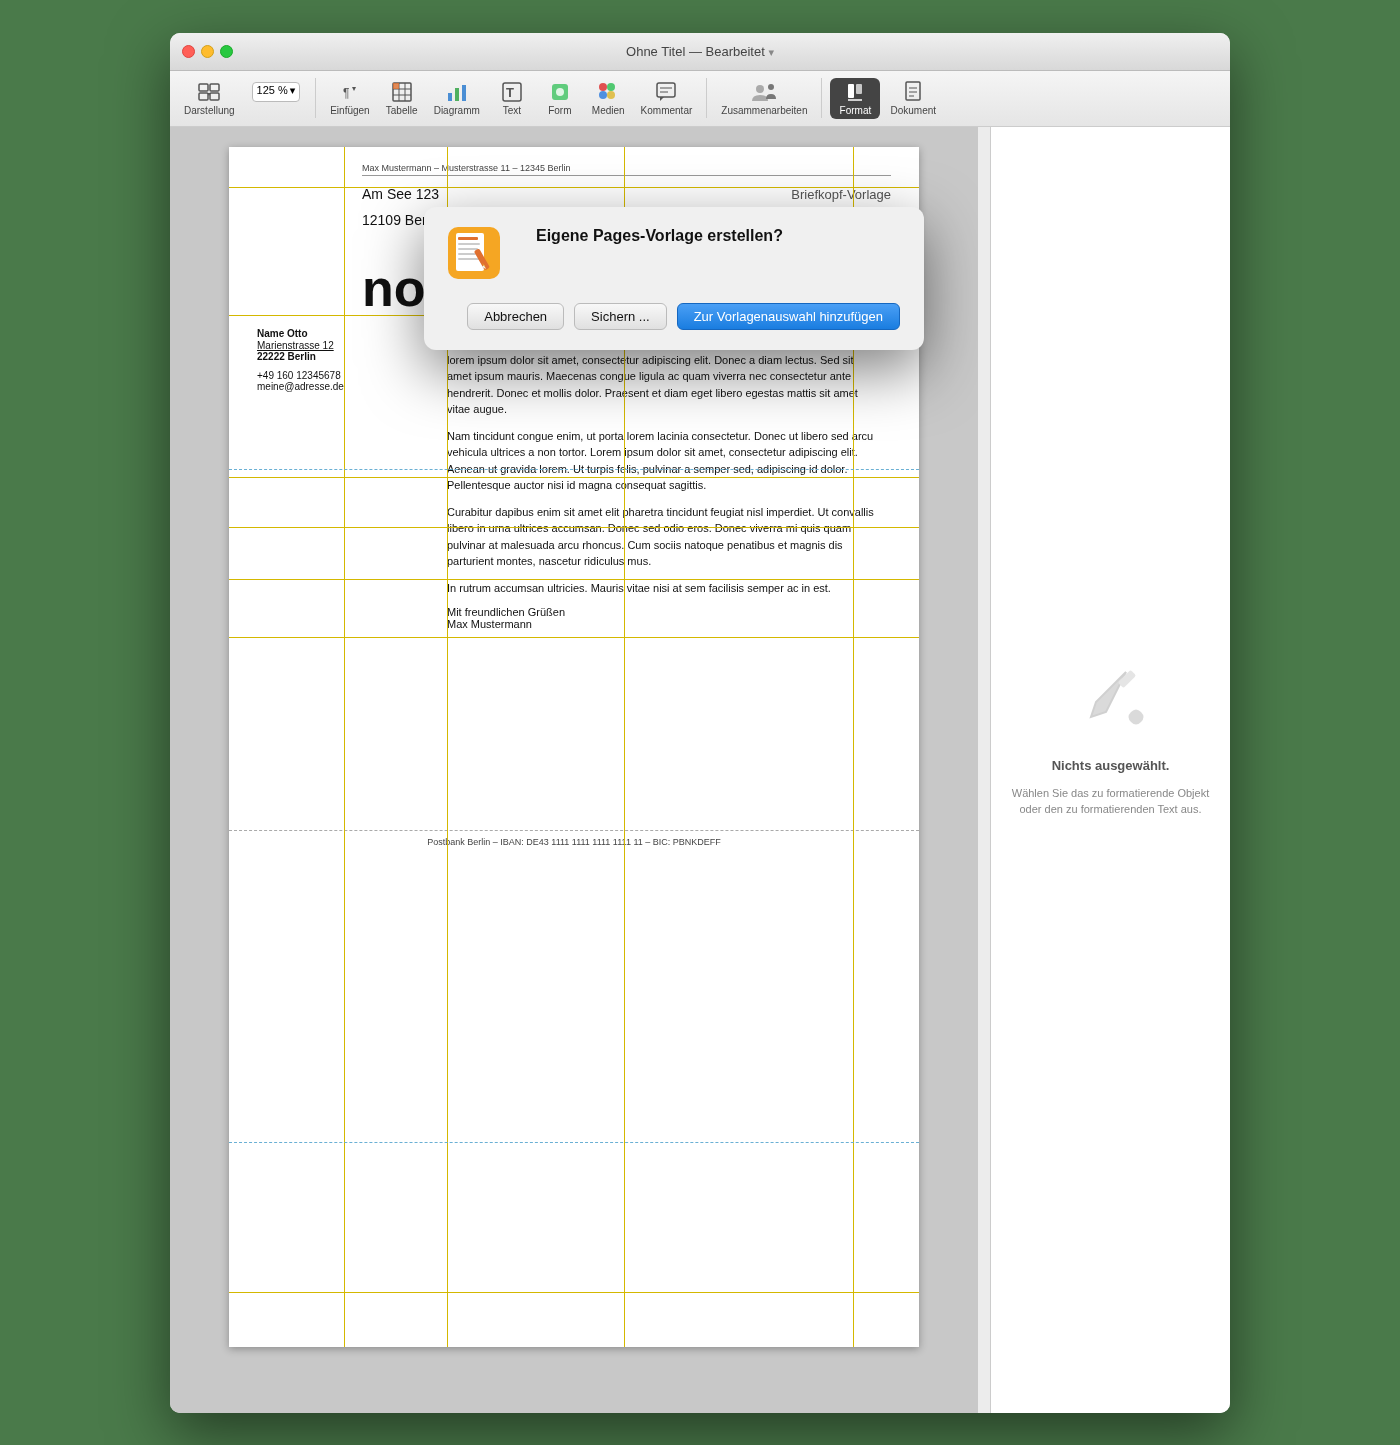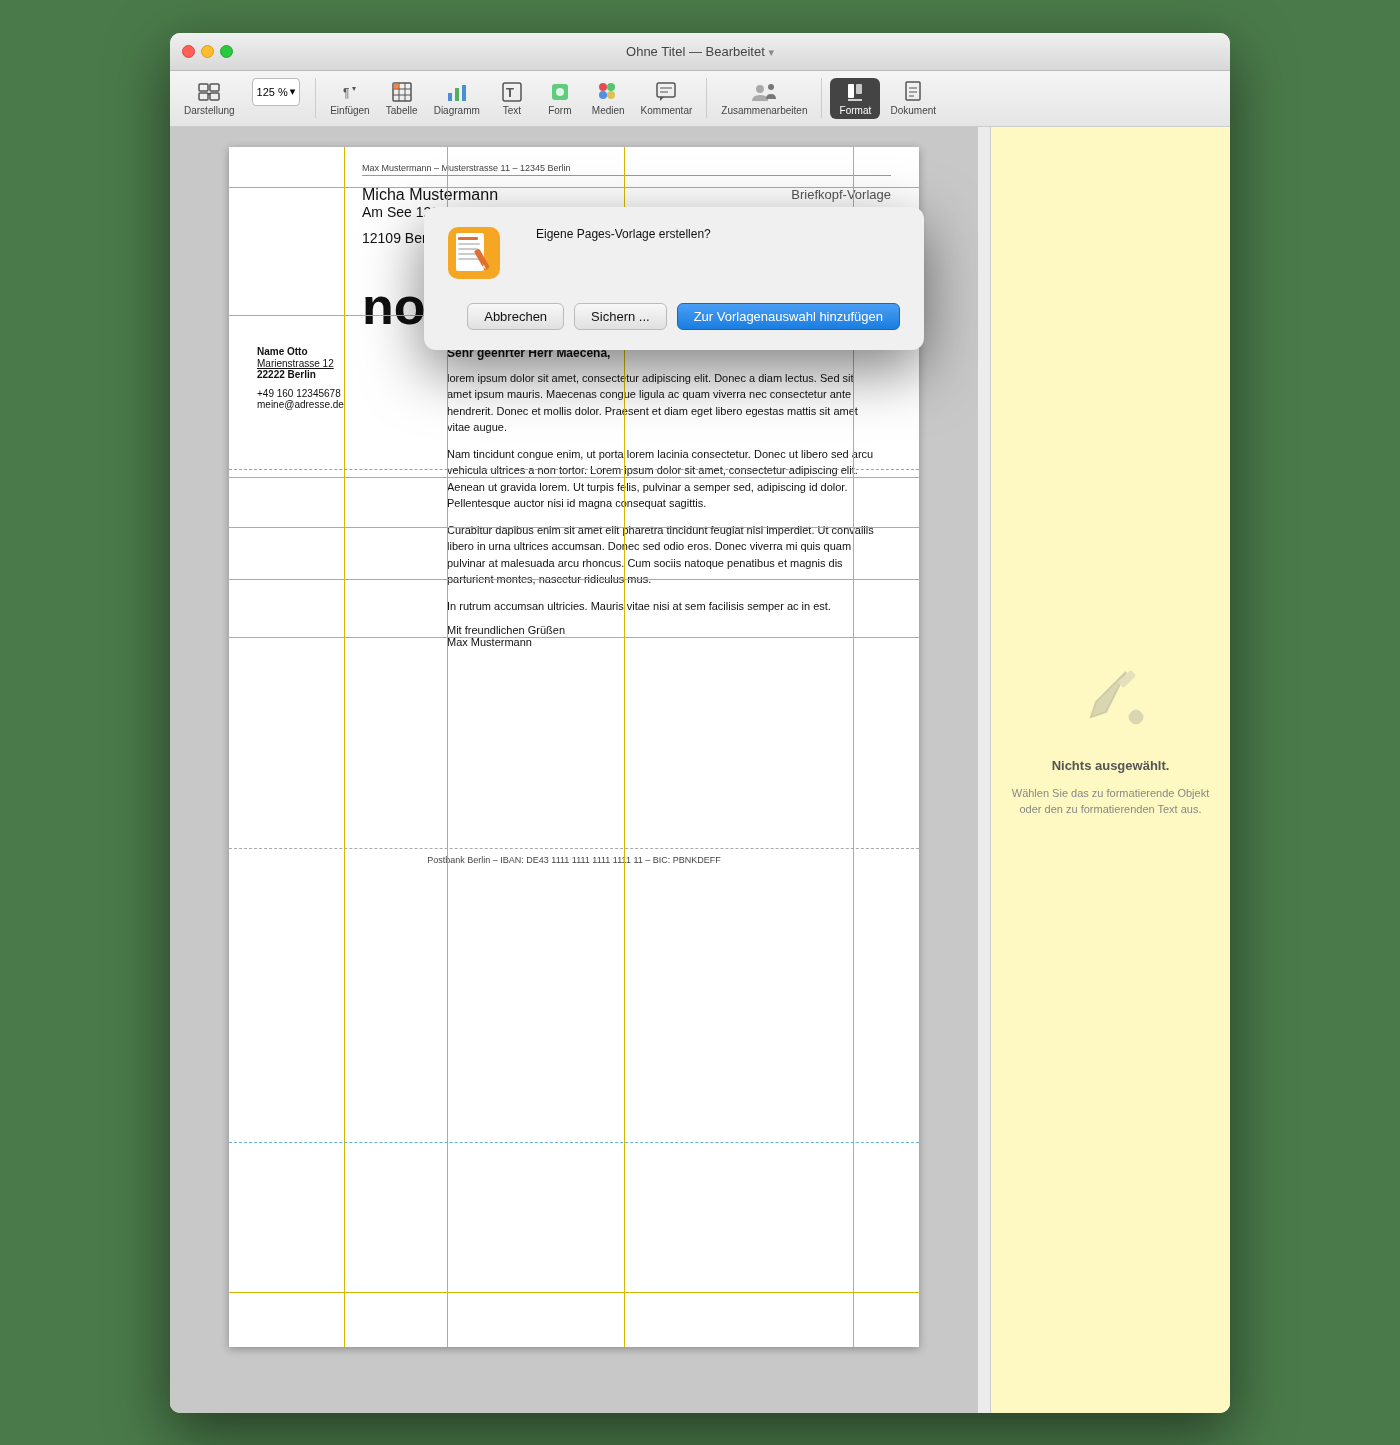--- a/index.html
+++ b/index.html
@@ -84,27 +84,27 @@
       white-space: nowrap;
     }
     .toolbar-separator {
       width: 1px;
       height: 40px;
       background: #ccc;
       margin: 0 4px;
     }
     .zoom-select {
       display: flex;
-      align-items: center;
+      align-items: flex-start;
       background: #fff;
       border: 1px solid #bbb;
       border-radius: 4px;
       padding: 1px 4px;
       font-size: 11px;
-      height: 28px;
+      height: 20px;
       gap: 2px;
     }
     
     .app-body {
       display: flex;
       flex: 1;
       overflow: hidden;
       gap: 12px;
     }
     
@@ -263,21 +263,21 @@
       position: absolute;
       left: 0;
       right: 0;
       height: 1px;
       border-top: 1px dashed #6ab0d4;
       z-index: 3;
     }
     
     .format-sidebar {
       width: 240px;
-      background: #fef9c3;
+      background: #ffffff;
       border-left: 1px solid #ccc;
       display: flex;
       flex-direction: column;
       align-items: center;
       justify-content: center;
       padding: 20px;
     }
     .format-icon-area {
       display: flex;
       flex-direction: column;
@@ -332,22 +332,22 @@
     }
     .dialog-icon {
       width: 56px;
       height: 56px;
       flex-shrink: 0;
     }
     .dialog-text-area {
       flex: 1;
     }
     .dialog-title {
-      font-size: 12px;
-      font-weight: normal;
+      font-size: 16px;
+      font-weight: bold;
       color: #111;
       margin-bottom: 6px;
       padding-left: 16px;
     }
     .dialog-message {
       font-size: 12px;
       color: #333;
       line-height: 1.5;
     }
     .dialog-buttons {
@@ -563,21 +563,20 @@
           <div class="yellow-hline" style="top: 1145px;"></div>
 
           <div class="dashed-hline" style="top: 322px;"></div>
           <div class="dashed-hline" style="top: 995px;"></div>
         </div>
 
         <div class="page-header">
           <div class="header-sender" style="margin-left:105px; font-size:9px; color:#444;">Max Mustermann – Musterstrasse 11 – 12345 Berlin</div>
 
           <div class="recipient-block" style="margin-left:105px; margin-top:10px;">
-            <div class="recipient-name">Micha Mustermann</div>
             <div class="recipient-street">Am See 123</div>
             <div class="recipient-city" style="margin-top:10px;">12109 Berlin</div>
           </div>
 
           <div class="header-right">
             <div class="briefkopf-title">Briefkopf-Vorlage</div>
             <div class="date-line">Donnerstag, 16. Februar</div>
             <div class="page-num-icon">⊞</div>
           </div>
         </div>

